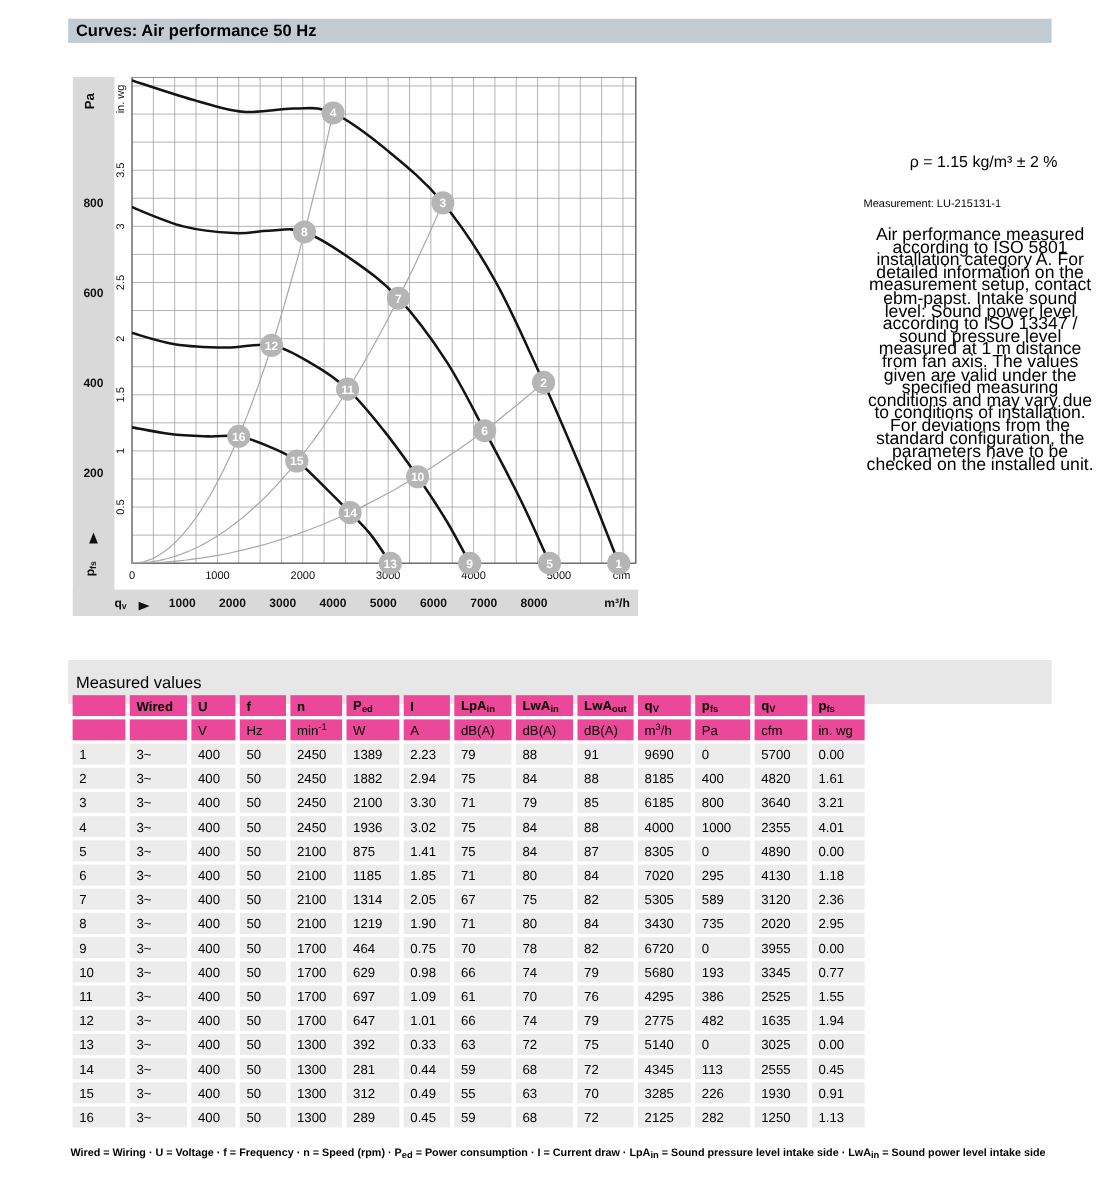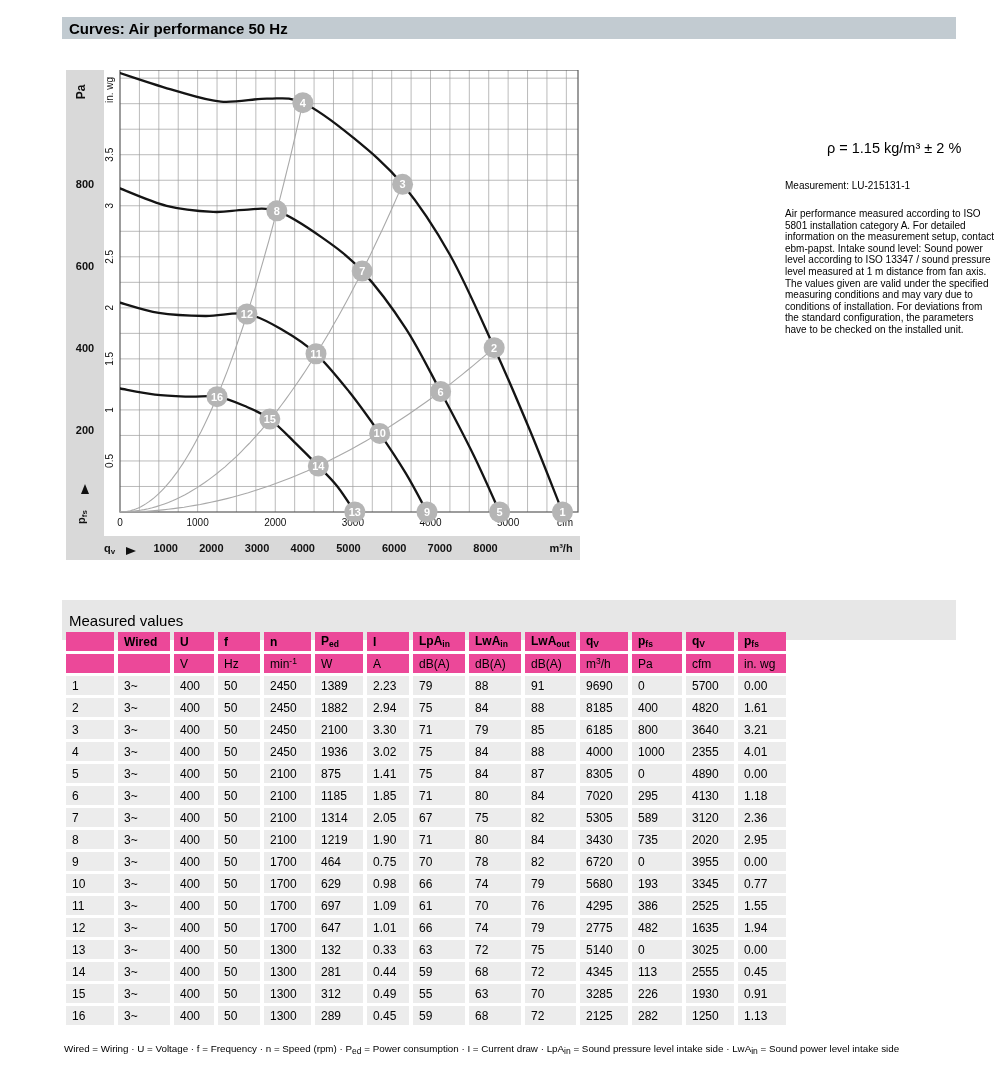--- a/index.html
+++ b/index.html
@@ -5,32 +5,32 @@
   html,body{margin:0;padding:0;background:#fff;}
   .page{position:relative;width:1000px;height:1083px;background:#fff;overflow:hidden;
         font-family:"Liberation Sans",sans-serif;color:#000;}
   .title-bar{position:absolute;left:62px;top:17px;width:894px;height:22px;background:#c2cbd1;
         display:flex;align-items:center;box-sizing:border-box;padding-left:7px;text-align:right;}
   .title-bar span{font-size:15px;font-weight:bold;}
   .chart{position:absolute;left:66px;top:70px;width:514px;height:490px;}
   .right-block{position:absolute;left:785px;top:140px;width:212px;}
   .rho{font-size:14.5px;margin-bottom:24px;margin-left:42px;}
   .meas{font-size:10px;margin-bottom:17px;}
-  .para{font-size:10px;line-height:11.6px;}
+  .para{font-size:16px;line-height:11.6px;text-align:center;}
   .mv-bar{position:absolute;left:62px;top:600px;width:894px;height:40px;background:#e7e7e7;
         display:flex;align-items:center;box-sizing:border-box;padding-left:7px;}
   .mv-bar span{font-size:15px;}
   table.mv{position:absolute;left:62px;top:629px;border-collapse:separate;border-spacing:4px 3px;font-size:12px;}
   table.mv th, table.mv td{height:19px;padding:0 2px 0 6px;text-align:left;font-weight:normal;white-space:nowrap;}
   table.mv thead th{background:#ec4899;}
   table.mv thead tr.r1 th{font-weight:bold;}
   table.mv tbody td{background:#ececec;}
   sub{font-size:8.5px;vertical-align:-2px;}
   sup{font-size:8.5px;vertical-align:4px;}
-  .footer{position:absolute;left:64px;top:1042px;width:925px;font-size:9.8px;line-height:13.5px;}
+  .footer{position:absolute;left:64px;top:1042px;width:925px;font-size:9.8px;line-height:13.5px;font-weight:bold;}
 </style>
 </head>
 <body>
 
 <div class="page">
 
   <div class="title-bar">
     <span>Curves: Air performance 50 Hz</span>
   </div>
 
@@ -418,21 +418,21 @@
           <td>482</td>
           <td>1635</td>
           <td>1.94</td>
         </tr>
         <tr>
           <td>13</td>
           <td>3~</td>
           <td>400</td>
           <td>50</td>
           <td>1300</td>
-          <td>132</td>
+          <td>392</td>
           <td>0.33</td>
           <td>63</td>
           <td>72</td>
           <td>75</td>
           <td>5140</td>
           <td>0</td>
           <td>3025</td>
           <td>0.00</td>
         </tr>
         <tr>

